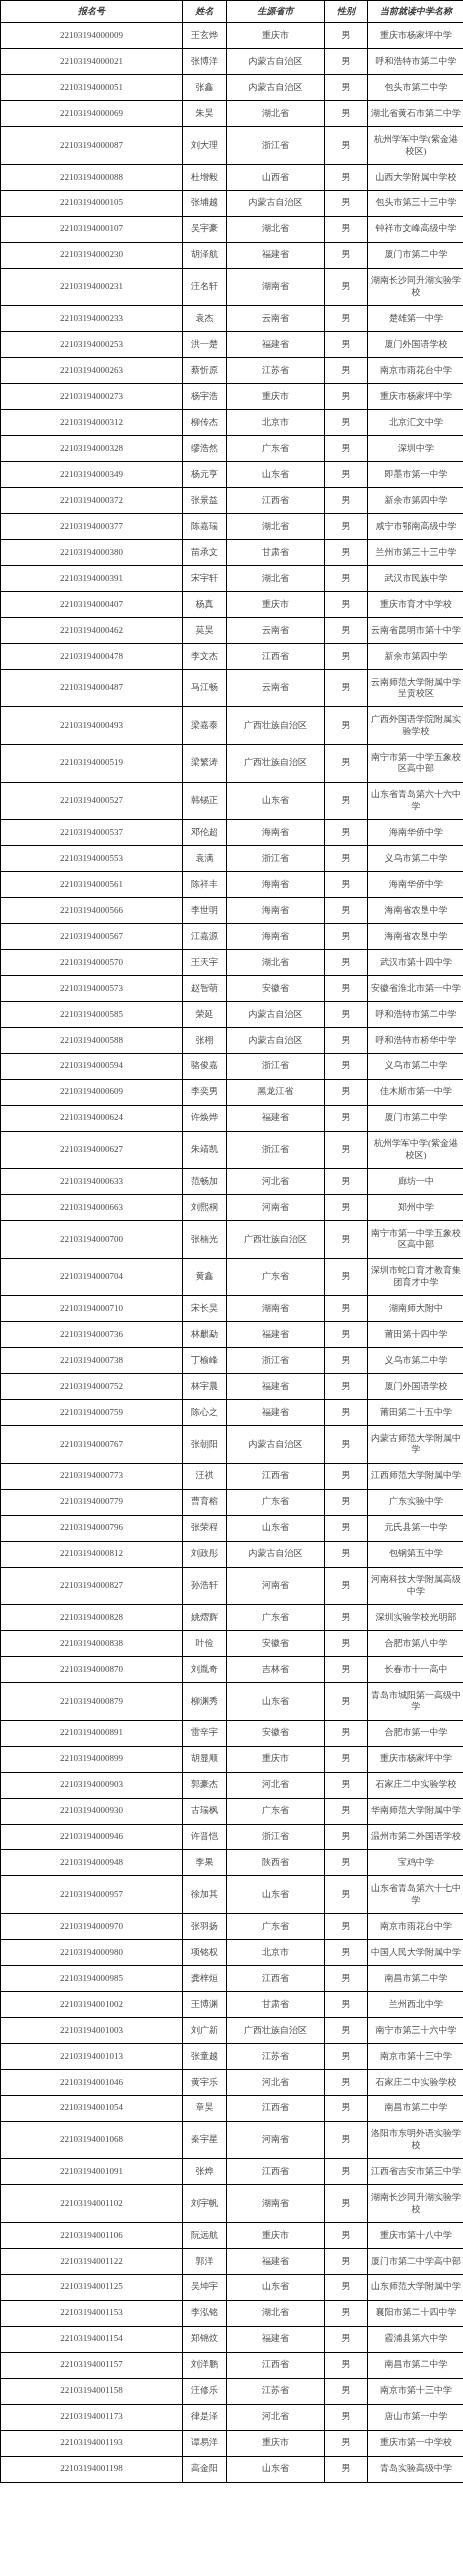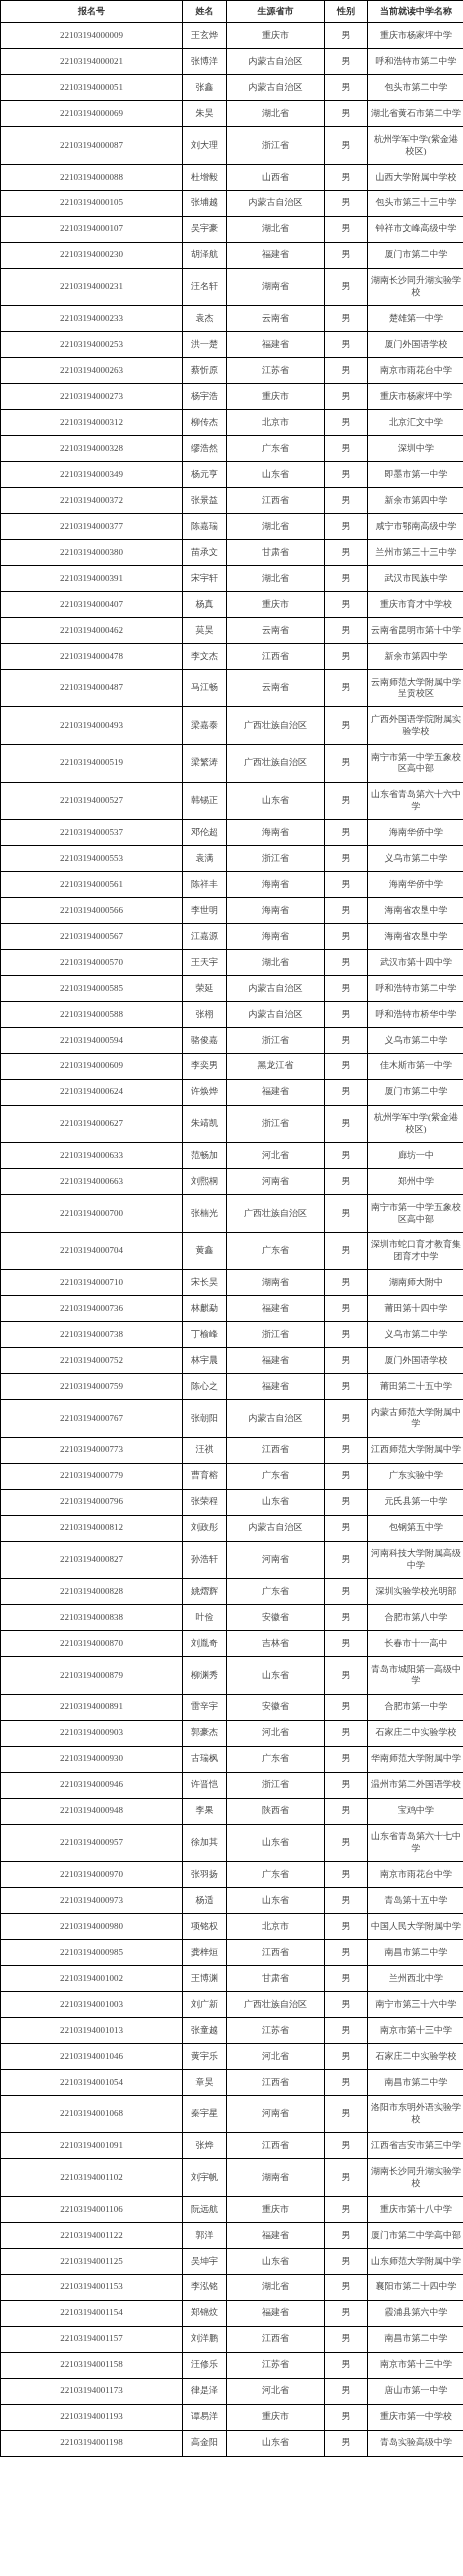--- a/index.html
+++ b/index.html
@@ -31,20 +31,21 @@
     font-size: 9px;
     line-height: 11.6px;
     color: #4c4c4c;
     word-break: break-all;
     overflow-wrap: break-word;
   }
   table.admission th {
     font-weight: bold;
     color: #3a3a3a;
     padding: 4.9px 1.2px;
+    font-style: italic;
   }
   table.admission td {
     font-weight: normal;
     padding: 6.7px 1.8px;
   }
 </style>
 </head>
 <body>
 
 <div class="page">
@@ -298,20 +299,27 @@
           <td>海南省农垦中学</td>
         </tr>
         <tr>
           <td>22103194000570</td>
           <td>王天宇</td>
           <td>湖北省</td>
           <td>男</td>
           <td>武汉市第十四中学</td>
         </tr>
         <tr>
+          <td>22103194000573</td>
+          <td>赵智萌</td>
+          <td>安徽省</td>
+          <td>男</td>
+          <td>安徽省淮北市第一中学</td>
+        </tr>
+        <tr>
           <td>22103194000585</td>
           <td>荣延</td>
           <td>内蒙古自治区</td>
           <td>男</td>
           <td>呼和浩特市第二中学</td>
         </tr>
         <tr>
           <td>22103194000588</td>
           <td>张栩</td>
           <td>内蒙古自治区</td>
@@ -480,20 +488,27 @@
           <td>青岛市城阳第一高级中学</td>
         </tr>
         <tr>
           <td>22103194000891</td>
           <td>雷辛宇</td>
           <td>安徽省</td>
           <td>男</td>
           <td>合肥市第一中学</td>
         </tr>
         <tr>
+          <td>22103194000899</td>
+          <td>胡显顺</td>
+          <td>重庆市</td>
+          <td>男</td>
+          <td>重庆市杨家坪中学</td>
+        </tr>
+        <tr>
           <td>22103194000903</td>
           <td>郭豪杰</td>
           <td>河北省</td>
           <td>男</td>
           <td>石家庄二中实验学校</td>
         </tr>
         <tr>
           <td>22103194000930</td>
           <td>古瑞枫</td>
           <td>广东省</td>
@@ -520,27 +535,20 @@
           <td>山东省</td>
           <td>男</td>
           <td>山东省青岛第六十七中学</td>
         </tr>
         <tr>
           <td>22103194000970</td>
           <td>张羽扬</td>
           <td>广东省</td>
           <td>男</td>
           <td>南京市雨花台中学</td>
-        </tr>
-        <tr>
-          <td>22103194000973</td>
-          <td>杨适</td>
-          <td>山东省</td>
-          <td>男</td>
-          <td>青岛第十五中学</td>
         </tr>
         <tr>
           <td>22103194000980</td>
           <td>项铭权</td>
           <td>北京市</td>
           <td>男</td>
           <td>中国人民大学附属中学</td>
         </tr>
         <tr>
           <td>22103194000985</td>

